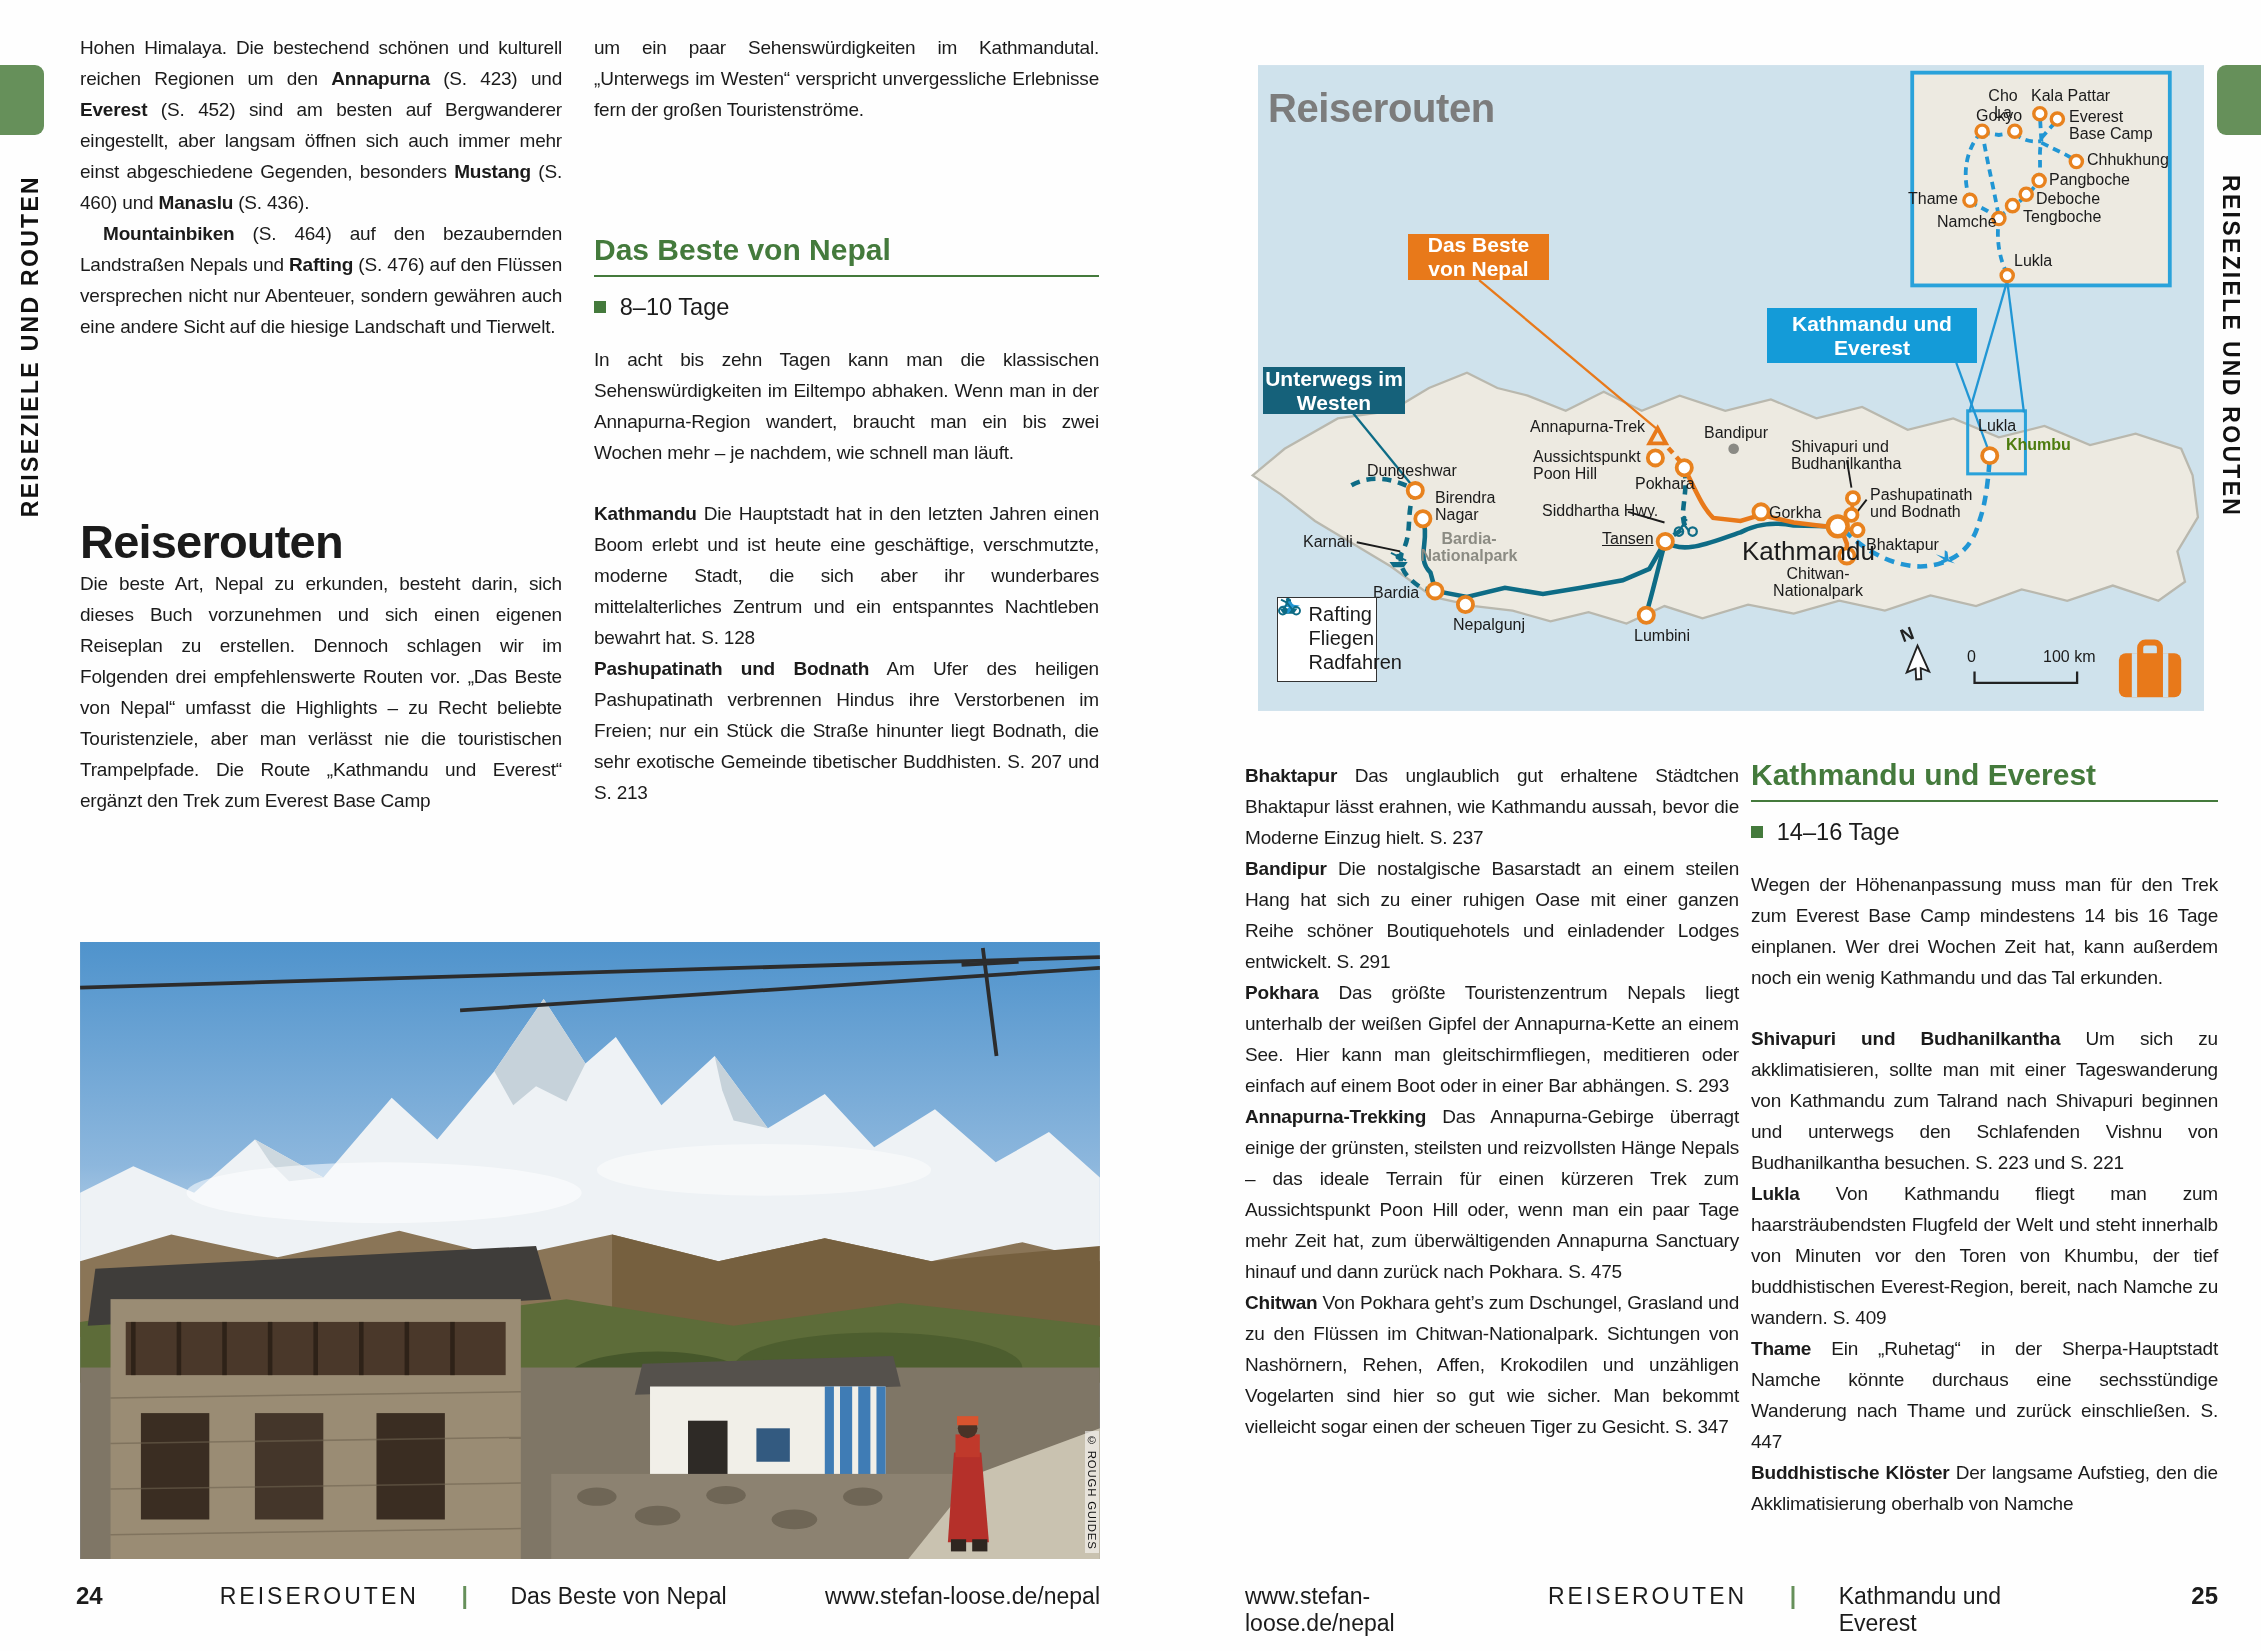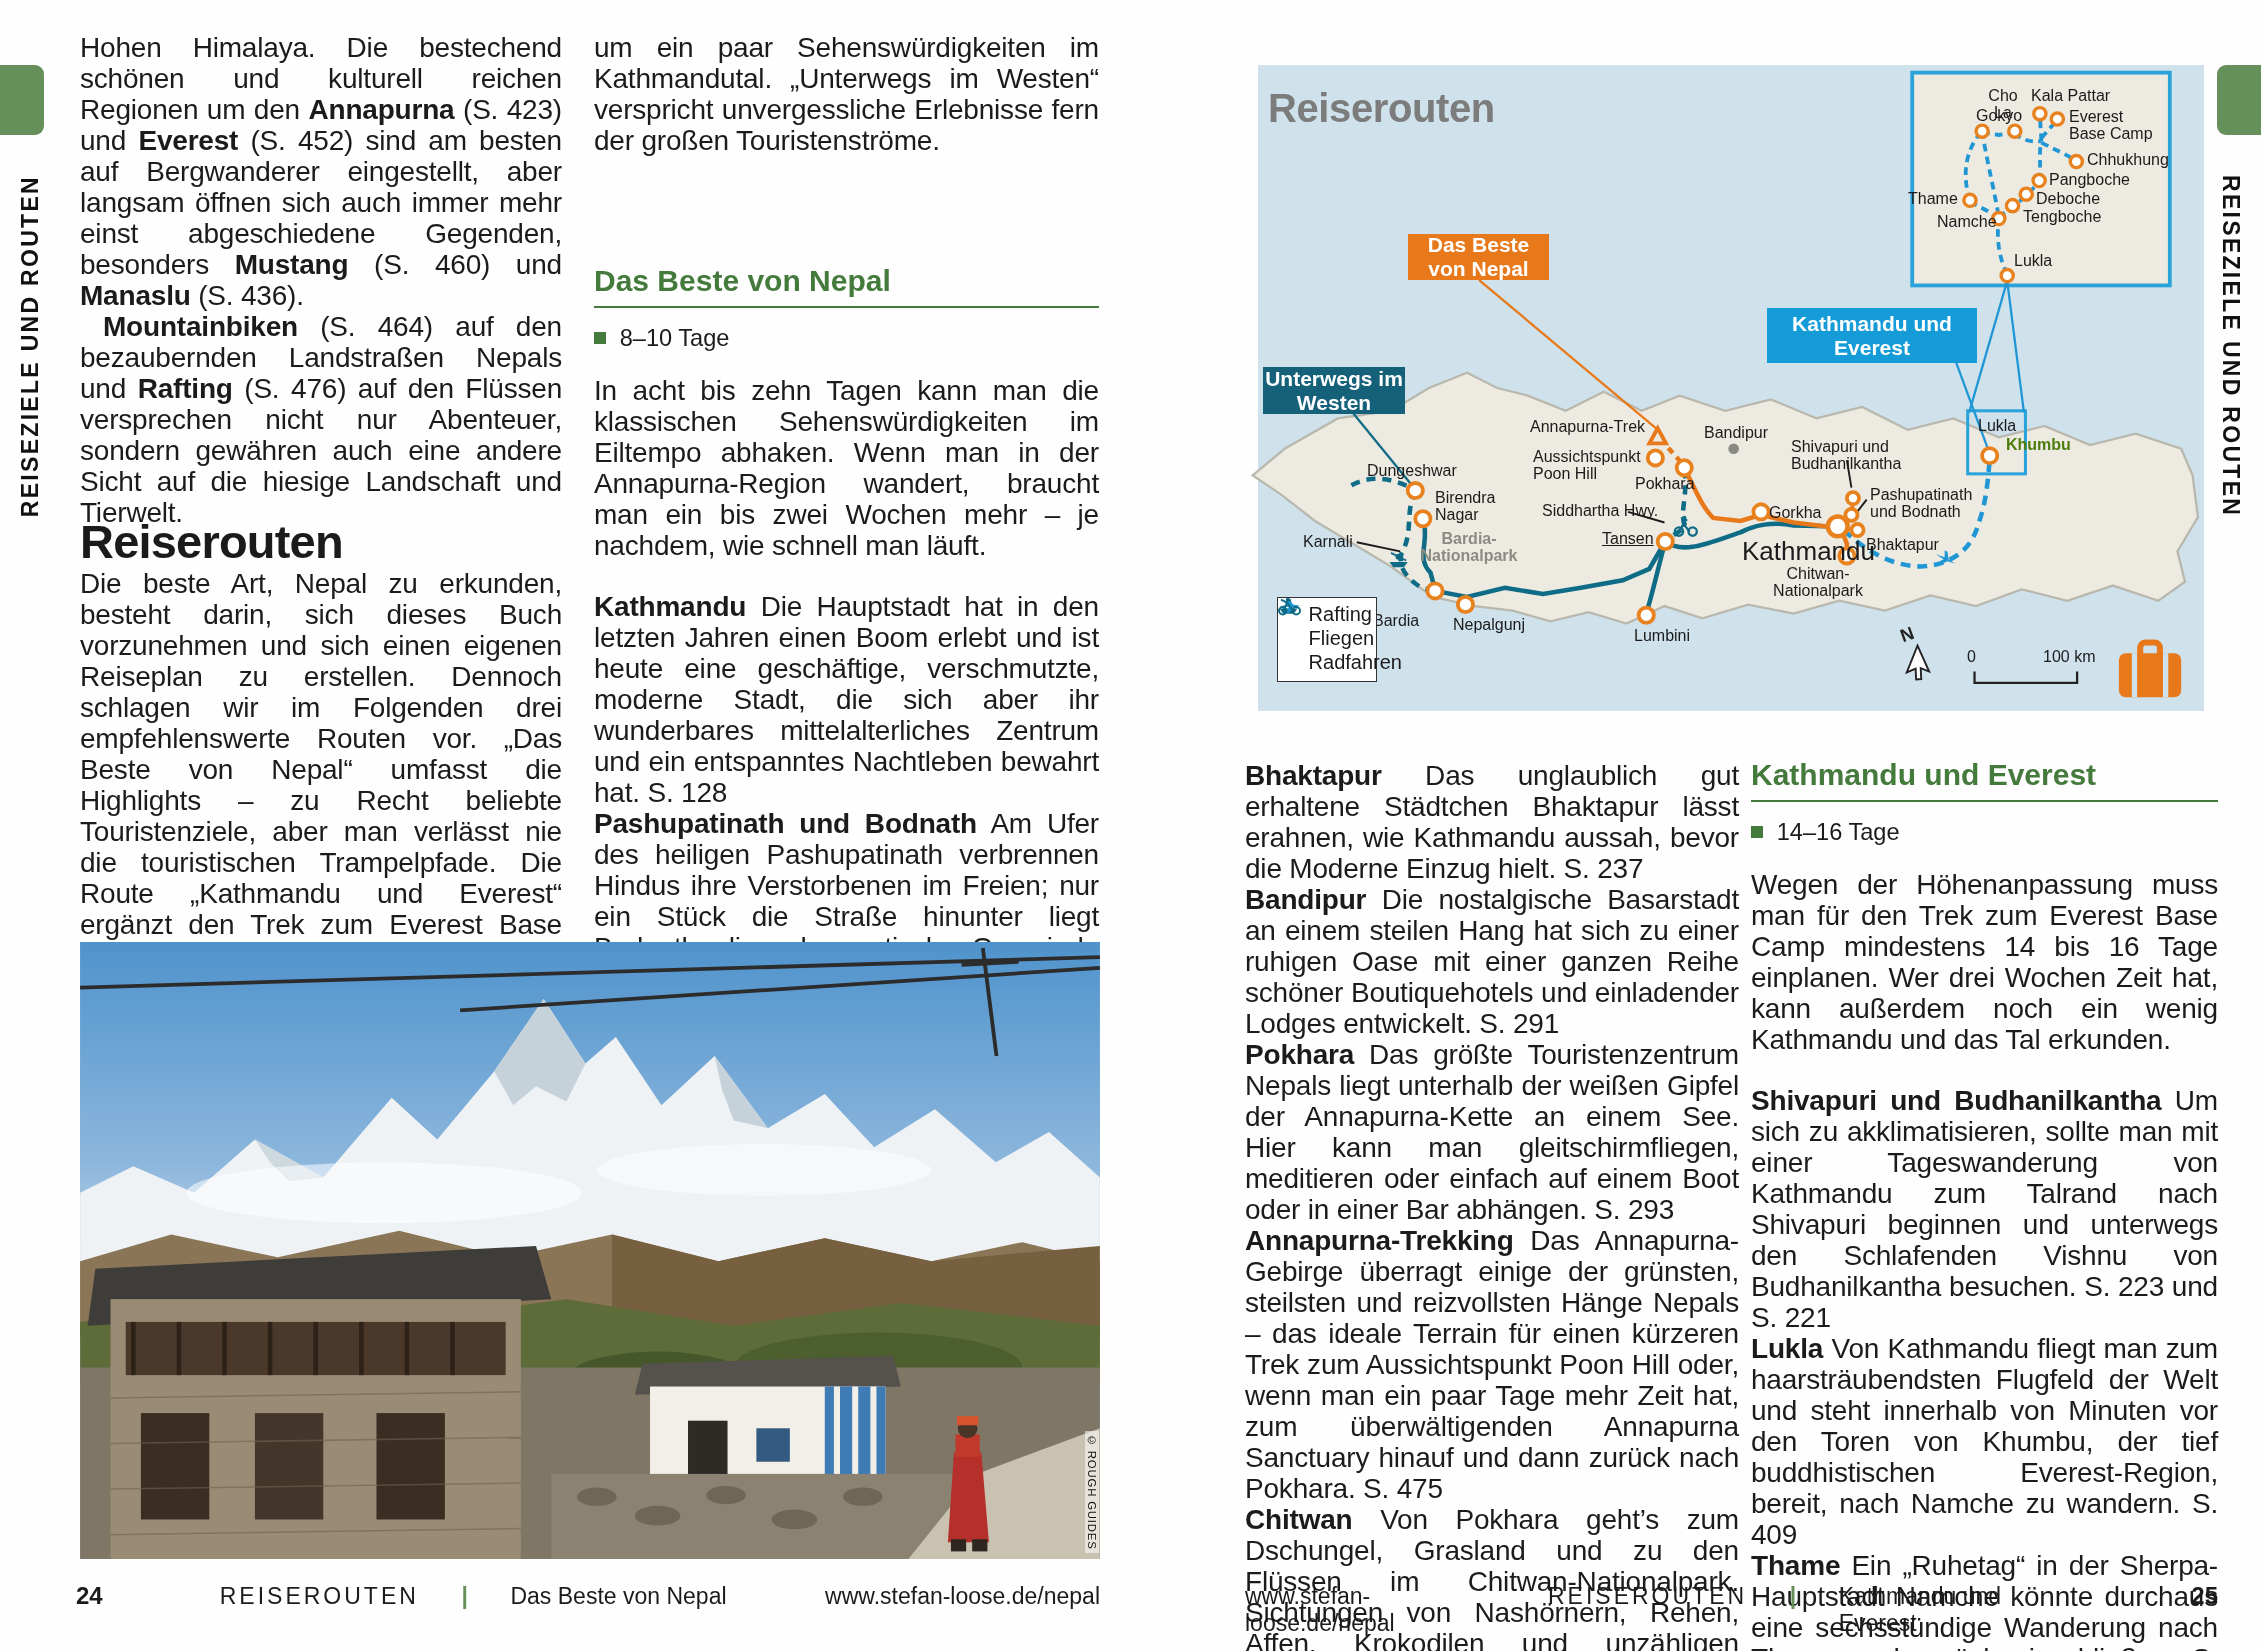--- a/index.html
+++ b/index.html
@@ -1,20 +1,20 @@
 <!DOCTYPE html>
 <html style="--green: #447a3c; --tab_green: #66905a; --orange: #e8791a; --teal: #15617a; --route_teal: #0e6c86; --blue: #149bd8; --map_bg: #cfe2ec; --land: #edeae1; --land_border: #b9b8ae; --gray_label: #8b8b83; --title_gray: #7c7c7c; --text: #1b1b1b;font-size:12px"><head>
 <meta charset="utf-8">
 <style>
   html,body{margin:0;padding:0;background:#ffffff;}
   body{font-family:"Liberation Sans",sans-serif;color:#1b1b1b;}
   .spread{position:relative;width:2261px;height:1651px;background:#fefefe;overflow:hidden;}
 
   
-  .body-text{font-size:28px;line-height:31px;text-align:justify;letter-spacing:-0.2px;}
+  .body-text{font-size:19px;line-height:31px;text-align:justify;letter-spacing:-0.2px;}
   .body-text p{margin:0;}
   .body-text p.gap{margin-top:30px;}
   .body-text p.indent{text-indent:23px;}
   b{font-weight:bold;}
 
   .big-heading{position:absolute;font-size:47px;font-weight:bold;letter-spacing:-0.8px;}
   .sec-heading{font-size:30px;font-weight:bold;color:var(--green,#447a3c);margin:0;}
   .sec-rule{height:2.3px;background:var(--green,#447a3c);margin-top:7.6px;}
   .duration{display:flex;align-items:center;margin:16.7px 0 23px 0;font-size:23.6px;}
   .duration .sq{width:12px;height:12px;background:var(--green,#447a3c);margin-right:13.7px;flex:none;}
@@ -320,21 +320,21 @@
         <div class="route-box" style="left: 24px; top: 302px; width: 142px; height: 47px; background: rgb(21, 97, 122);">Unterwegs im Westen</div>
         <div class="route-box" style="left: 528px; top: 243px; width: 210px; height: 55px; background: rgb(20, 155, 216);">Kathmandu und Everest</div>
       </div>
     <div id="map-labels">
         <div class="map-label" style="left: 128px; top: 398px;">Dungeshwar</div>
         <div class="map-label" style="left: 196px; top: 425px;">Birendra
 Nagar</div>
         <div class="map-label" style="left: 64px; top: 469px;">Karnali</div>
         <div class="map-label" style="left: 230px; top: 466px; font-weight: bold; color: rgb(139, 139, 131); transform: translateX(-50%); text-align: center;">Bardia-
 Nationalpark</div>
-        <div class="map-label" style="left: 134px; top: 520px; margin-top: 28px;">Bardia</div>
+        <div class="map-label" style="left: 134px; top: 520px;">Bardia</div>
         <div class="map-label" style="left: 214px; top: 552px;">Nepalgunj</div>
         <div class="map-label" style="left: 291px; top: 354px;">Annapurna-Trek</div>
         <div class="map-label" style="left: 294px; top: 384px;">Aussichtspunkt
 Poon Hill</div>
         <div class="map-label" style="left: 396px; top: 411px;">Pokhara</div>
         <div class="map-label" style="left: 303px; top: 438px;">Siddhartha Hwy.</div>
         <div class="map-label" style="left: 363px; top: 466px; text-decoration: underline;">Tansen</div>
         <div class="map-label" style="left: 395px; top: 563px;">Lumbini</div>
         <div class="map-label" style="left: 465px; top: 360px;">Bandipur</div>
         <div class="map-label" style="left: 530px; top: 440px;">Gorkha</div>

